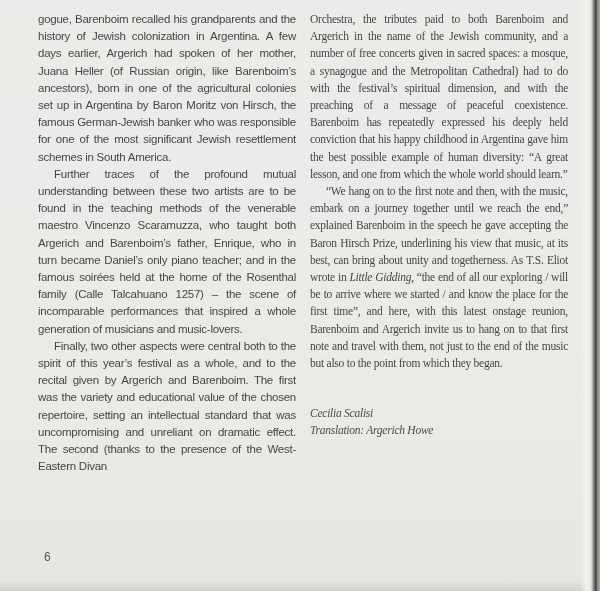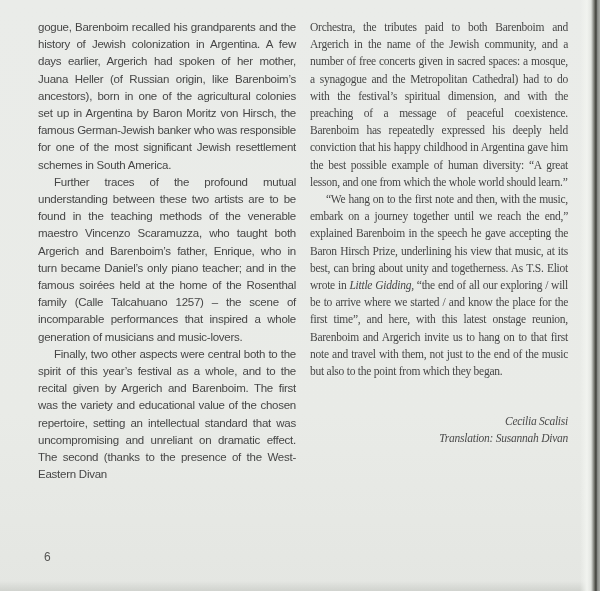--- a/index.html
+++ b/index.html
@@ -33,37 +33,37 @@
       #a9aba7 100%);
   }
   .edge-bottom {
     position: absolute;
     left: 0; bottom: 0;
     width: 100%; height: 10px;
     background: linear-gradient(to bottom, rgba(150,154,147,0) 0%, rgba(150,154,147,0.25) 100%);
   }
   .col {
     position: absolute;
-    top: 19px;
+    top: 11px;
     width: 258px;
     color: #464646;
     font-size: 11.5px;
     line-height: 17.2px;
     letter-spacing: -0.25px;
   }
   .col-left  { left: 38px;  }
   .col-right { left: 310px; font-family: Liberation Serif, serif; }
   .col p {
     margin: 0;
     text-align: justify;
   }
   .col p.indent { text-indent: 16px; }
   .signature {
     margin-top: 33px;
-    text-align: right;
+    text-align: left;
     font-style: italic;
     color: #4a4a4a;
   }
   .signature div { line-height: 17.2px; }
   .page-number {
     position: absolute;
     left: 44px;
     top: 550px;
     font-size: 12px;
     color: #555553;
@@ -80,21 +80,21 @@
     <p class="indent">Further traces of the profound mutual understanding between these two artists are to be found in the teaching methods of the venerable maestro Vincenzo Scaramuzza, who taught both Argerich and Barenboim’s father, Enrique, who in turn became Daniel’s only piano teacher; and in the famous soirées held at the home of the Rosenthal family (Calle Talcahuano 1257) – the scene of incomparable performances that inspired a whole generation of musicians and music-lovers.</p>
     <p class="indent">Finally, two other aspects were central both to the spirit of this year’s festival as a whole, and to the recital given by Argerich and Barenboim. The first was the variety and educational value of the chosen repertoire, setting an intellectual standard that was uncompromising and unreliant on dramatic effect. The second (thanks to the presence of the West-Eastern Divan</p>
   </div>
 
   <div class="col col-right">
     <p>Orchestra, the tributes paid to both Barenboim and Argerich in the name of the Jewish community, and a number of free concerts given in sacred spaces: a mosque, a synagogue and the Metropolitan Cathedral) had to do with the festival’s spiritual dimension, and with the preaching of a message of peaceful coexistence. Barenboim has repeatedly expressed his deeply held conviction that his happy childhood in Argentina gave him the best possible example of human diversity: “A great lesson, and one from which the whole world should learn.”</p>
     <p class="indent"><span>“We hang on to the first note and then, with the music, embark on a journey together until we reach the end,” explained Barenboim in the speech he gave accepting the Baron Hirsch Prize, underlining his view that music, at its best, can bring about unity and togetherness. As T.S. Eliot wrote in </span><em>Little Gidding,</em><span> “the end of all our exploring / will be to arrive where we started / and know the place for the first time”, and here, with this latest onstage reunion, Barenboim and Argerich invite us to hang on to that first note and travel with them, not just to the end of the music but also to the point from which they began.</span></p>
 
     <div class="signature">
       <div>Cecilia Scalisi</div>
-      <div>Translation: Susannah Divan</div>
+      <div>Translation: Argerich Howe</div>
     </div>
   </div>
 
   <div class="page-number">6</div>
 
   <div class="edge-bottom"></div>
   <div class="edge-right"></div>
 </div>
 
 </body></html>

